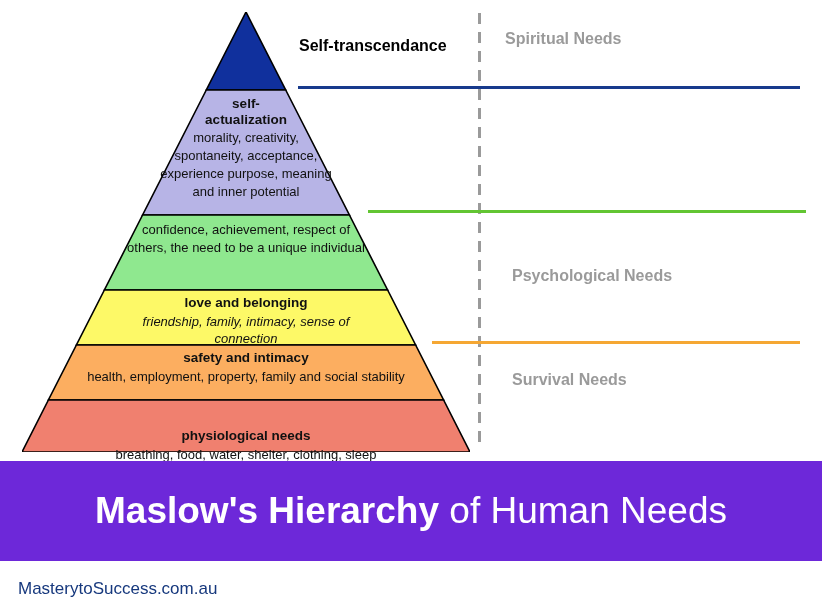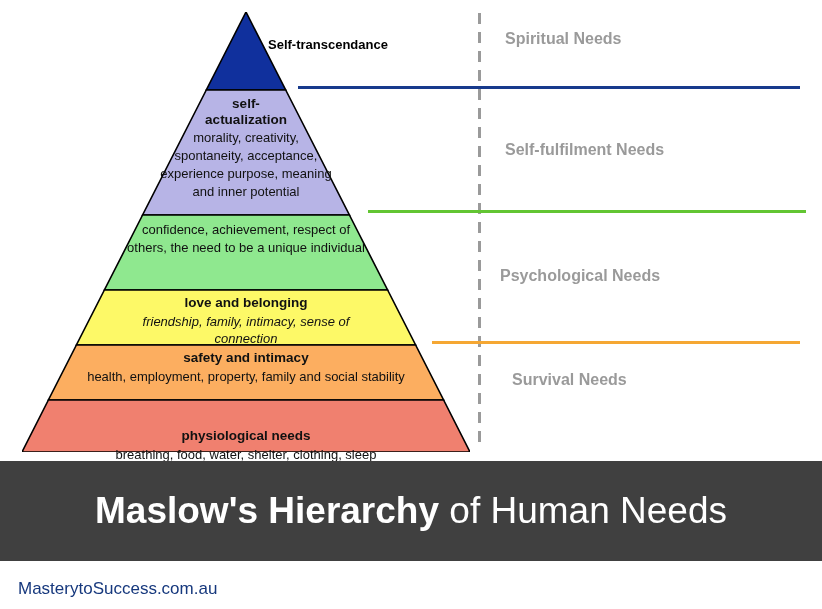--- a/index.html
+++ b/index.html
@@ -12,41 +12,41 @@
   .level-text{
     position:absolute;text-align:center;color:#111;
   }
   .level-title{
     font-weight:bold;font-size:13.5px;line-height:1.15;margin:0 auto 2px auto;
   }
   .level-desc{
     font-size:13px;line-height:1.38;margin:0 auto;
   }
   .transcendance-label{
-    position:absolute;left:268px;top:37px;font-size:13px;font-weight:bold;color:#000;
+    position:absolute;left:299px;top:37px;font-size:16px;font-weight:bold;color:#000;
   }
   
   .dashed-line{
     position:absolute;left:478px;top:13px;width:3px;height:432px;
     background:repeating-linear-gradient(to bottom,#9a9a9a 0 11px,transparent 11px 19px);
   }
   .need-label{
     position:absolute;font-size:16px;font-weight:bold;color:#9a9a9a;white-space:nowrap;
   }
   .need-label.spiritual{left:505px;top:30px;}
   .need-label.fulfilment{left:505px;top:141px;}
-  .need-label.psychological{left:500px;top:267px;}
+  .need-label.psychological{left:512px;top:267px;}
   .need-label.survival{left:512px;top:371px;}
   .divider{position:absolute;height:3px;}
   .divider.navy{left:298px;top:86px;width:502px;background:#173a8c;}
   .divider.green{left:368px;top:210px;width:438px;background:#62c532;}
   .divider.orange{left:432px;top:341px;width:368px;background:#f5a733;}
   
   .banner{
-    position:absolute;left:0;top:461px;width:822px;height:100px;background:#404040;
+    position:absolute;left:0;top:461px;width:822px;height:100px;background:#6d28d9;
     display:flex;align-items:center;justify-content:center;
   }
   .banner-text{color:#ffffff;font-size:37px;white-space:pre;}
   .banner-text .bold{font-weight:bold;}
   
   .footer-site{
     position:absolute;left:18px;top:579px;font-size:17px;color:#16387d;
   }
 </style>
 </head>
@@ -87,21 +87,20 @@
   <div class="level-text" style="left:61px;top:428px;width:370px;">
     <div class="level-title">physiological needs</div>
     <div class="level-desc" style="width:350px;">breathing, food, water, shelter, clothing, sleep</div>
   </div>
 
   <div class="dashed-line"></div>
 
   <div class="need-label spiritual">Spiritual Needs</div>
   <div class="divider navy"></div>
 
-  <div class="need-label fulfilment">Self-fulfilment Needs</div>
   <div class="divider green"></div>
 
   <div class="need-label psychological">Psychological Needs</div>
   <div class="divider orange"></div>
 
   <div class="need-label survival">Survival Needs</div>
 
   <div class="banner">
     <div class="banner-text"><span class="bold">Maslow's Hierarchy</span><span> of Human Needs</span></div>
   </div>

